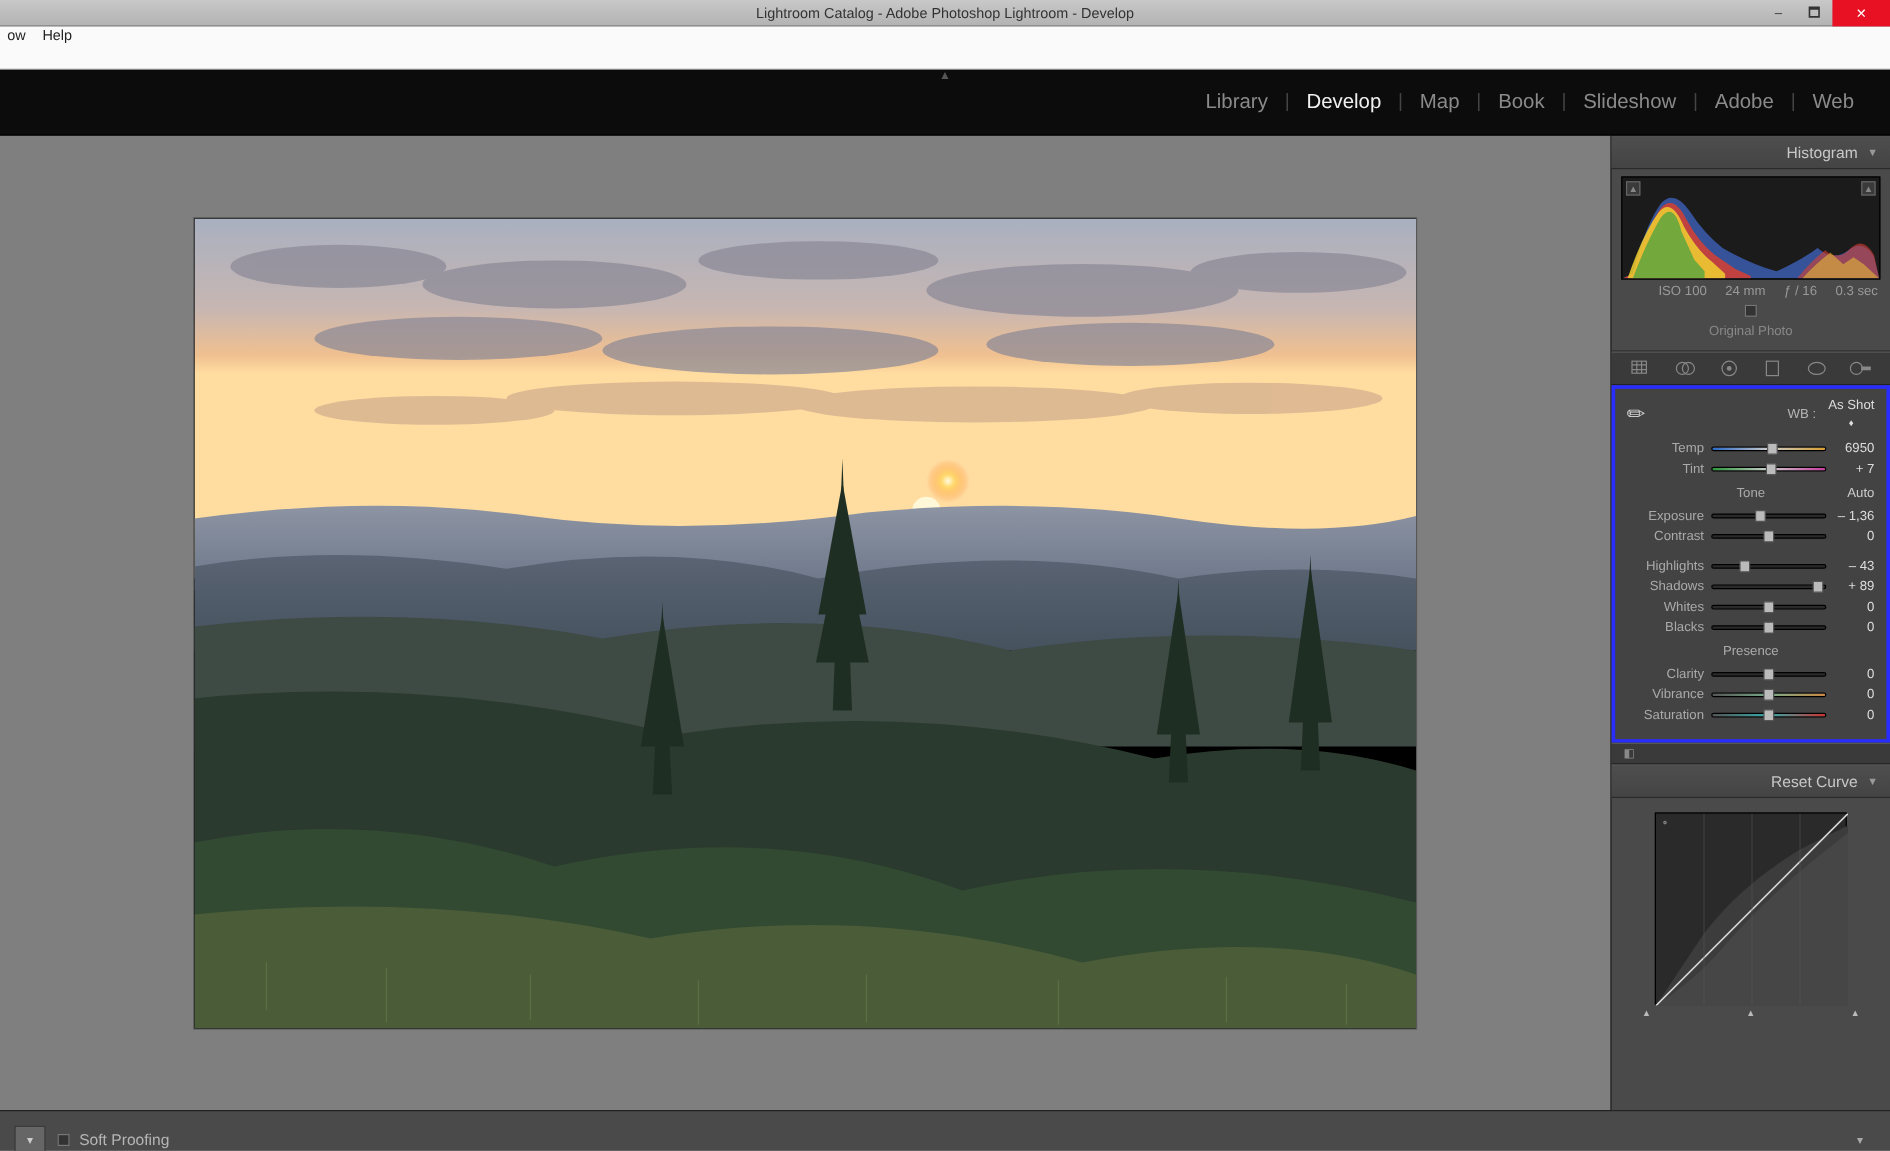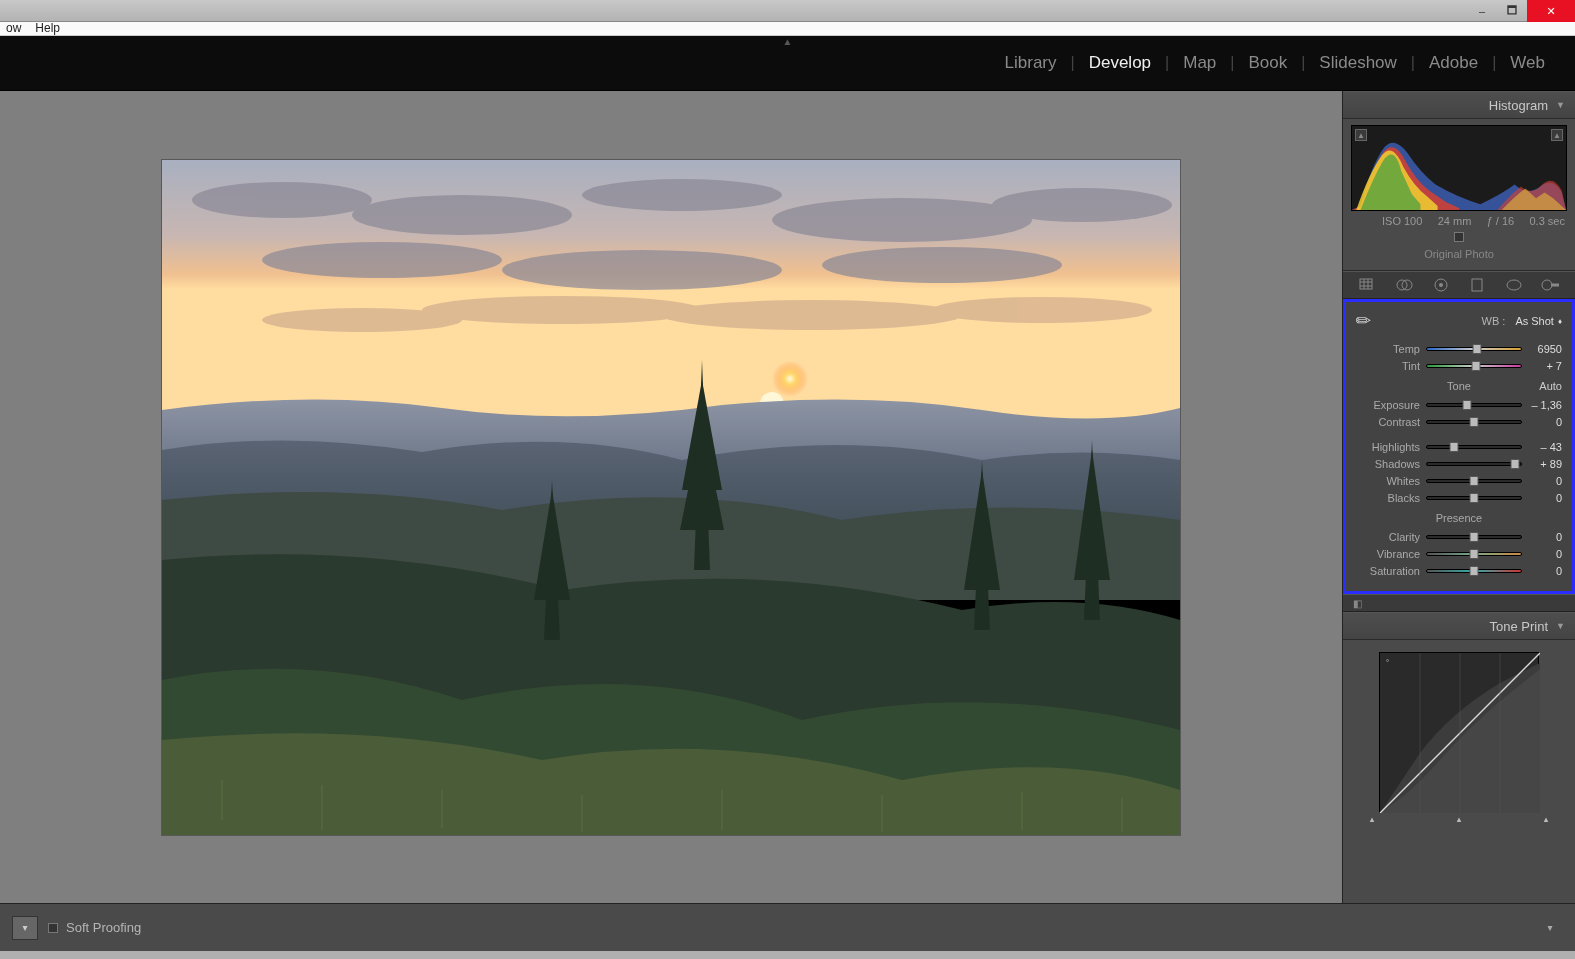--- a/index.html
+++ b/index.html
@@ -8,21 +8,21 @@
   
   .titlebar { height: 22px; background: linear-gradient(#c8c8c8,#b3b3b3); display: flex; align-items: center; position: relative; border-bottom:1px solid #888; }
   .titlebar-title { flex:1; text-align:center; color:#333; font-size:12px; }
   .winbtns { position:absolute; right:0; top:0; height:22px; display:flex; }
   .winbtn { width:30px; height:22px; display:flex; align-items:center; justify-content:center; font-size:11px; color:#333; }
   .winbtn.close { background:#e81123; color:#fff; width:48px; }
   .winbtn.max { color:#333; }
   .winbtn.min { color:#333; }
 
   
-  .menubar { height: 14px; background:#fafafa; display:flex; align-items:flex-end; padding:0 6px; gap:14px; border-bottom:1px solid #ccc; font-size:12px; color:#222;}
+  .menubar { height: 36px; background:#fafafa; display:flex; align-items:flex-start; padding:0 6px; gap:14px; border-bottom:1px solid #ccc; font-size:12px; color:#222;}
   .menuitem { cursor:default; }
 
   
   .modulebar { height: 55px; background:#0c0c0c; position:relative; display:flex; align-items:center; justify-content:flex-end; padding-right:16px; border-bottom:1px solid #000;}
   .collapse-arrow { position:absolute; left:50%; top:0; transform:translateX(-50%); color:#555; font-size:10px; }
   .modules { display:flex; align-items:center; gap:0; }
   .mod { color:#8a8a8a; font-size:17px; padding:0 14px; cursor:pointer; font-weight:400;}
   .mod.active { color:#f0f0f0; }
   .mod-sep { color:#444; font-size:16px; }
 
@@ -40,21 +40,21 @@
   .histo-info { display:flex; justify-content:space-between; color:#999; font-size:11px; padding:4px 2px 2px;margin-left:29px;}
   .origphoto { color:#888; font-size:11px; padding:3px 2px 6px; display:flex; align-items:center; gap:6px;flex-direction:column;}
   .checkbox { width:10px; height:10px; border:1px solid #777; background:#333; display:inline-block;}
   
   .toolstrip { height:28px; background:#3a3a3a; border-top:1px solid #555; border-bottom:1px solid #222; display:flex; align-items:center; justify-content:space-around; padding:0 6px;}
   .tool { width:24px; height:20px; display:flex; align-items:center; justify-content:center; color:#888; cursor:pointer;}
   
   .basicpanel { padding:8px 10px 12px; border:3px solid #2a2dff; background:#434343; font-size:11px; color:#b5b5b5;}
   .wbrow { display:flex; align-items:center; justify-content:space-between; margin-bottom:8px;}
   .eyedrop { font-size:18px; color:#ccc; transform:rotate(-45deg);}
-  .wbsel { color:#ddd; font-size:11px; display:flex; align-items:center; gap:4px;}
+  .wbsel { color:#ddd; font-size:11px; display:flex; align-items:center; gap:4px;flex-direction:column;}
   
   .sectlabel { text-align:center; color:#aaa; font-size:11px; margin:6px 0 4px; position:relative;}
   .sectlabel .auto { position:absolute; right:0; top:0; color:#ccc; font-size:11px;}
   
   .srow { display:flex; align-items:center; height:17px; gap:6px;}
   .srow .lab { flex:0 0 64px; text-align:right; color:#aaa; font-size:11px;}
   .srow .track { flex:1; height:4px; background:#2a2a2a; border-radius:2px; position:relative; border:1px solid #000;}
   .srow .thumb { position:absolute; top:-4px; width:9px; height:10px; background:#bbb; border:1px solid #555; border-radius:1px; transform:translateX(-50%);}
   .srow .val { flex:0 0 34px; text-align:right; color:#ddd; font-size:11px;}
   .srow.gap { margin-top:8px;}
@@ -82,20 +82,21 @@
 
   
   .clip { position:absolute; top:3px; width:12px; height:12px; background:#3a3a3a; border:1px solid #666; display:flex; align-items:center; justify-content:center; font-size:8px; color:#888;}
   .clip.l { left:3px;}
   .clip.r { right:3px;}
 </style>
 </head>
 <body>
 
 <div class="titlebar">
+  <div class="titlebar-title">Lightroom Catalog - Adobe Photoshop Lightroom - Develop</div>
   <div class="winbtns">
     <div class="winbtn min">–</div>
     <div class="winbtn max">🗖</div>
     <div class="winbtn close">✕</div>
   </div>
 </div>
 
 <div class="menubar">
   <span class="menuitem">ow</span>
   <span class="menuitem">Help</span>
@@ -367,21 +368,21 @@
         <span class="track sat">
             <span class="thumb" style="left: 50%;"></span>
           </span>
         <span class="val">0</span>
       </div>
     </div>
 
     <div class="panel-toggle">◧</div>
 
     <div class="panelhead">
-      <span>Tone Print</span>
+      <span>Reset Curve</span>
       <span class="tri">▼</span>
     </div>
     <div class="tonecurve-box">
       <div class="tc-canvas">
         <div class="tc-dot"></div>
         <svg viewBox="0 0 160 160" width="160" height="160">
           <path d="M0 160 Q20 130 40 100 Q70 60 120 30 L160 10 L160 160 Z" fill="#3c3c3c"></path>
           <path d="M0 160 Q30 140 50 118 Q90 72 130 40 L160 16 L160 160 Z" fill="#464646"></path>
           <line x1="0" y1="160" x2="160" y2="0" stroke="#d8d8d8" stroke-width="1.4"></line>
           <line x1="40" y1="0" x2="40" y2="160" stroke="#555" stroke-width=".5"></line>

